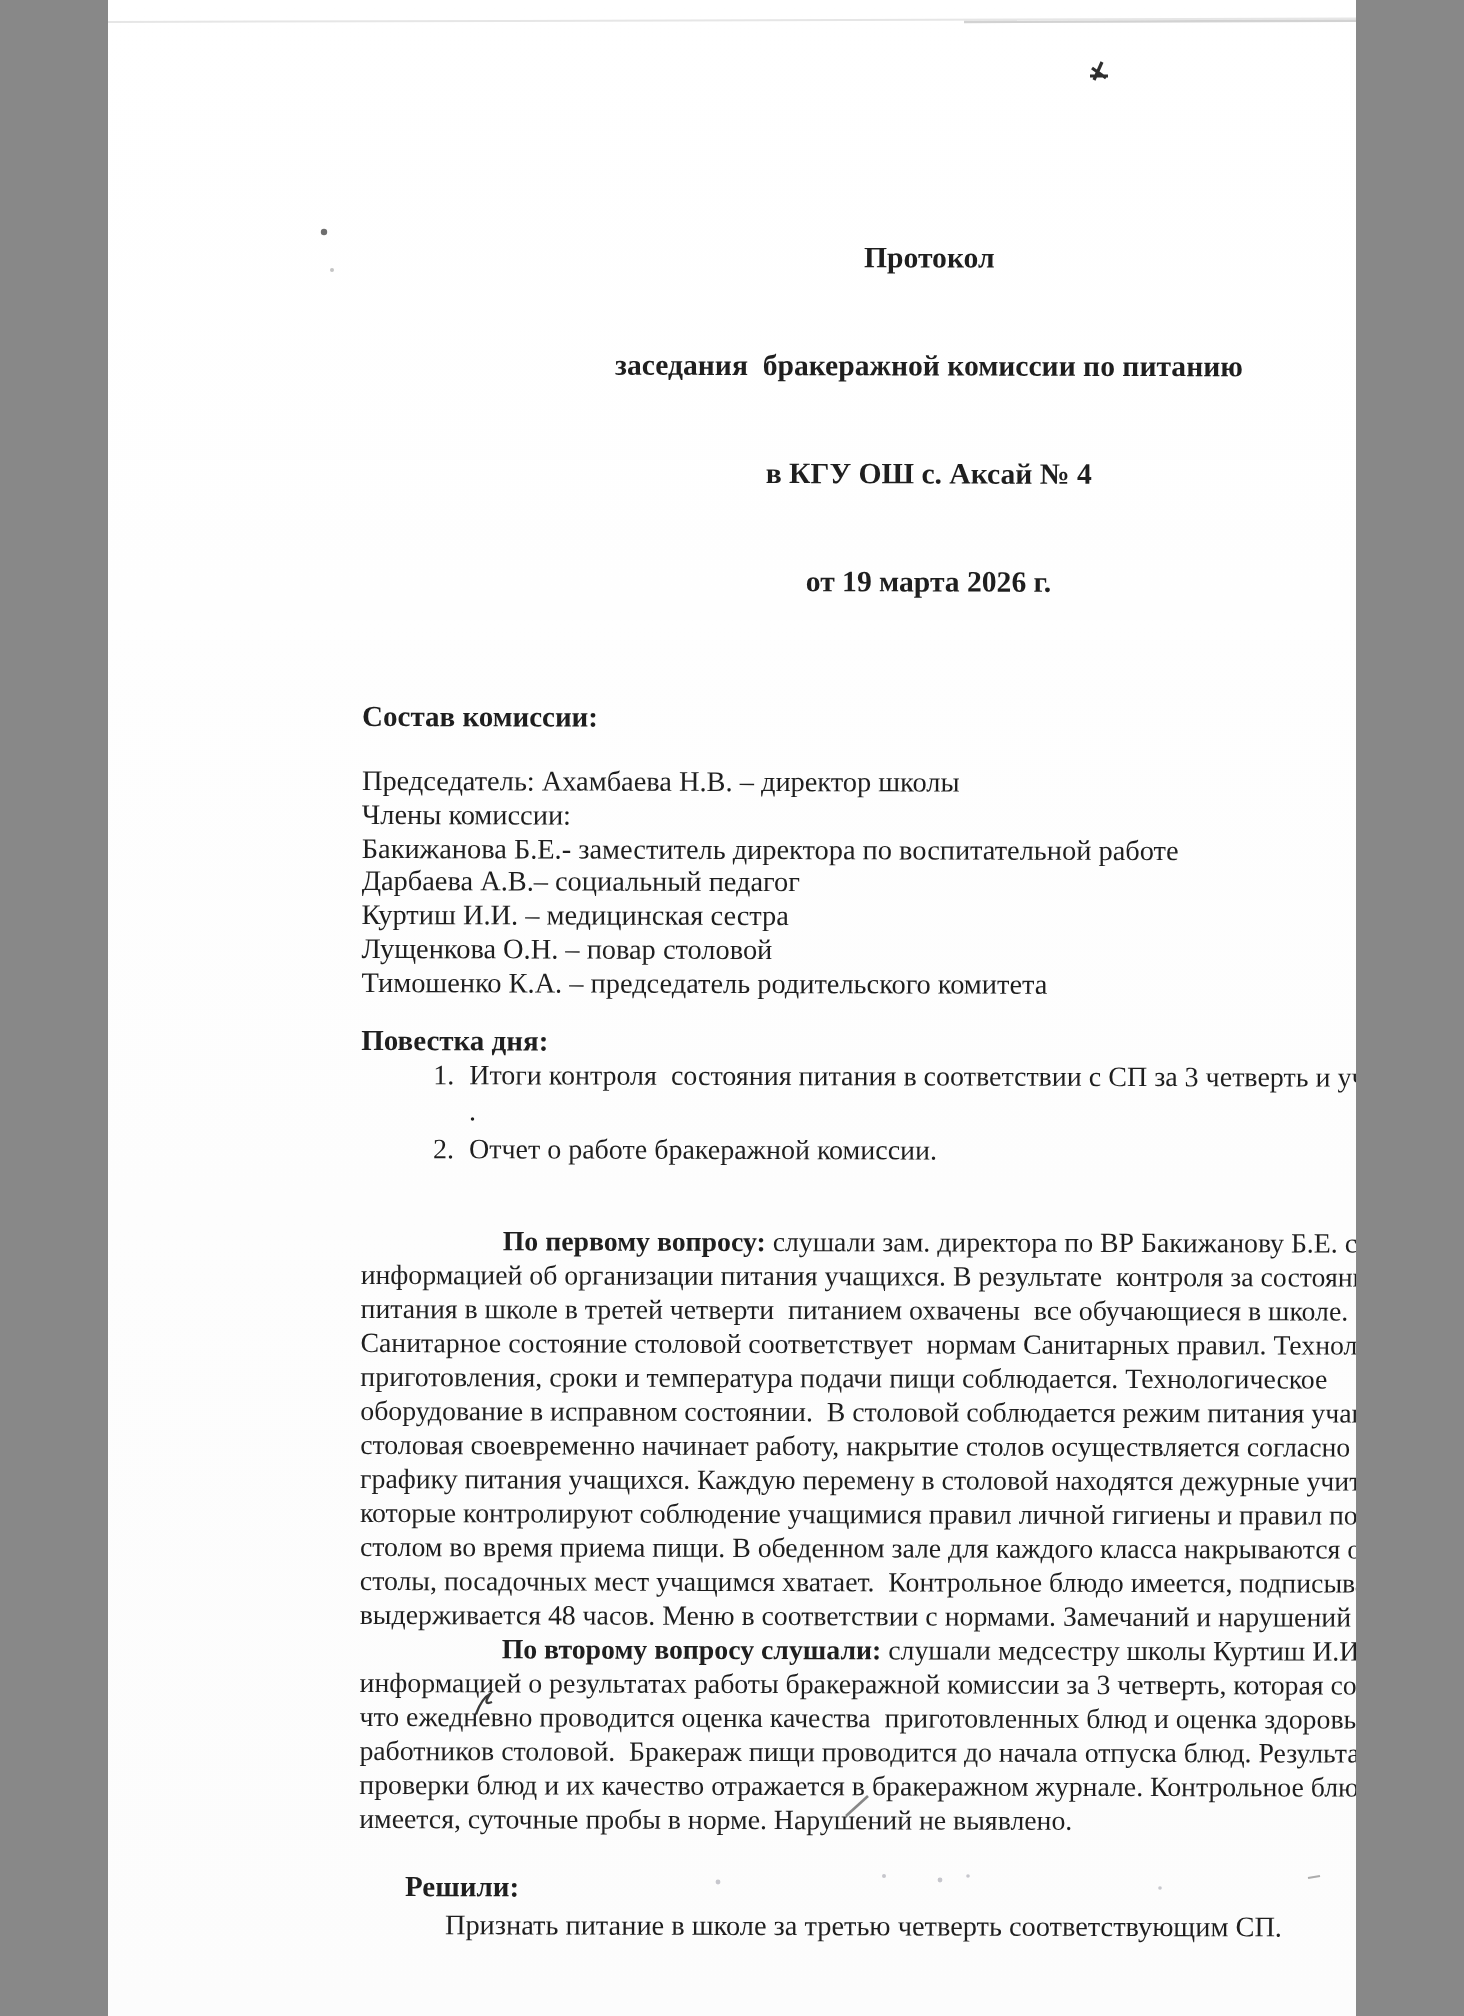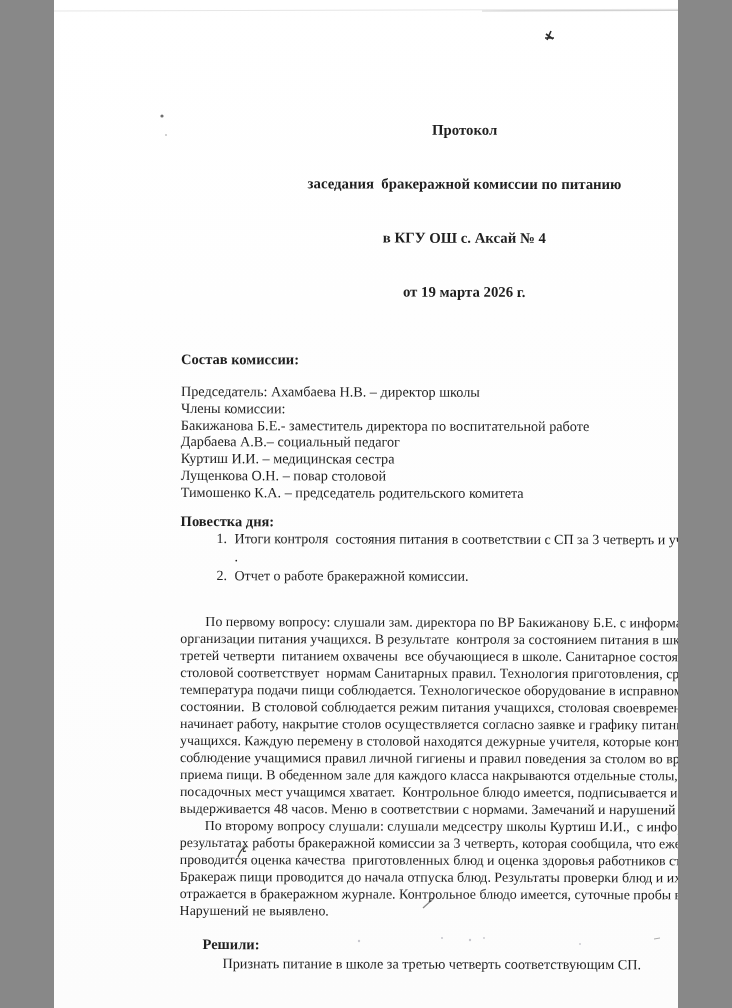--- a/index.html
+++ b/index.html
@@ -12,21 +12,21 @@
   .title { margin-top:84px; font-size:14.8px; font-weight:700; line-height:18px; text-align:center; white-space:pre-wrap; }
   .h-sec { font-size:14.5px; font-weight:700; line-height:18px; white-space:pre-wrap; }
   .h-comp { margin-top:14px; }
   .comp-list { margin-top:15px; font-size:14.2px; line-height:16.8px; }
   .comp-list div { white-space:pre-wrap; }
   .h-agenda { margin-top:11px; }
   ol.agenda { margin:0; padding:0 0 0 50px; font-size:14px; line-height:18.5px; }
   ol.agenda li { padding-left:4px; white-space:pre-wrap; }
   .par { font-size:13.9px; line-height:17px; text-indent:25px; margin:0; white-space:pre-wrap; }
   .par1 { margin-top:28px; }
-  .par b { font-weight:400; }
+  .par b { font-weight:700;margin-left:46px; }
   .h-dec { margin:16px 0 0 23px; }
   .dec-text { margin:1px 0 0 43px; font-size:14.2px; line-height:18px; white-space:pre-wrap; }
   .artifacts { position:absolute; left:0; top:0; width:732px; height:1008px; pointer-events:none; }
 </style>
 </head>
 <body>
 
 <div class="page">
 
   <svg class="artifacts" viewBox="0 0 732 1008">

